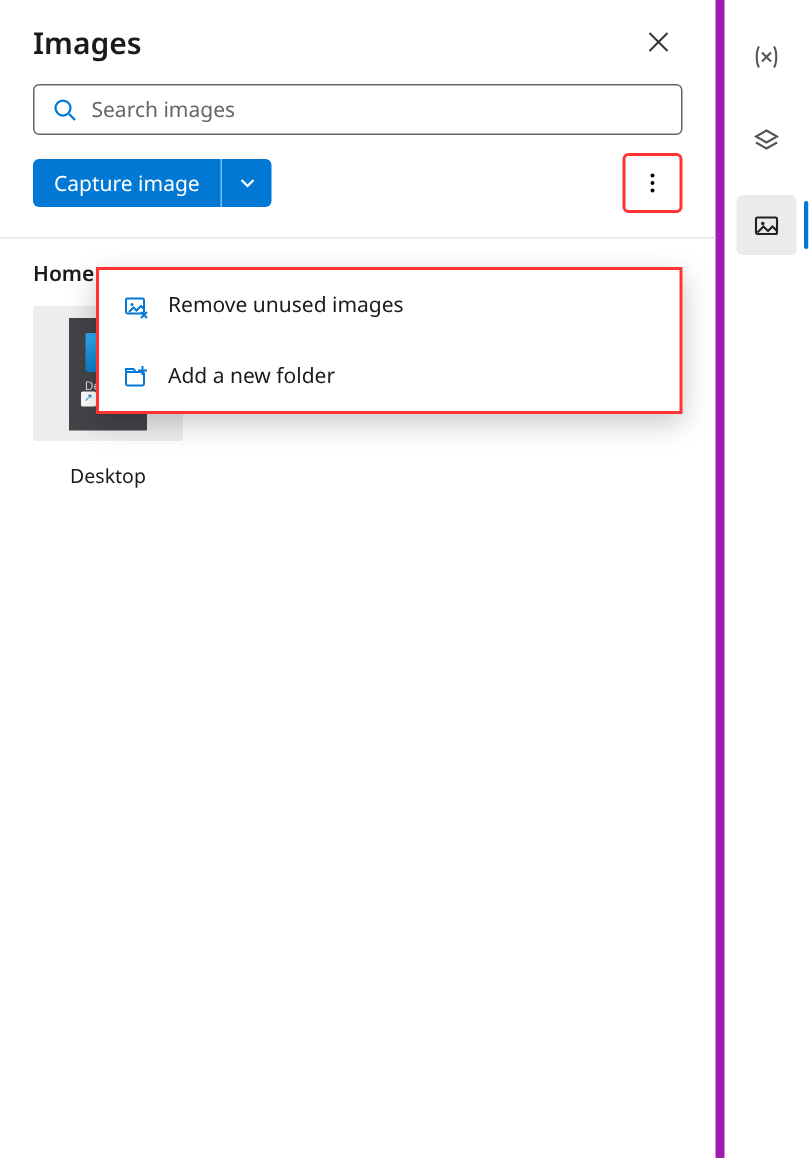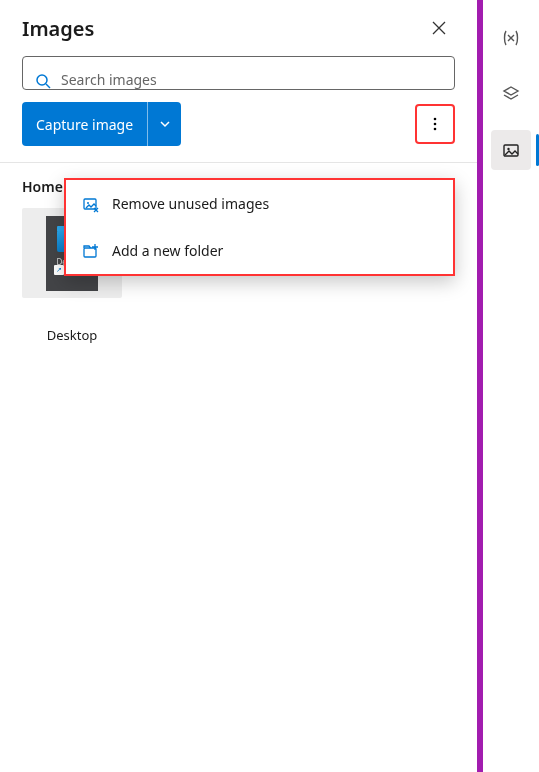--- a/index.html
+++ b/index.html
@@ -7,47 +7,47 @@
     body { display: flex; width: 539px; height: 772px; background: #fff; overflow: hidden; }
 
     .main-panel { flex: 1; display: flex; flex-direction: column; border-right: 6px solid #a21caf; position: relative; }
     .side-rail { width: 56px; display: flex; flex-direction: column; align-items: center; padding-top: 18px; gap: 16px; position: relative; }
 
     .panel-header { display: flex; align-items: center; justify-content: space-between; padding: 12px 22px 8px 22px; }
     .panel-title { font-size: 20px; font-weight: 600; color: #1b1b1b; }
     .close-btn { width: 32px; height: 32px; display: flex; align-items: center; justify-content: center; cursor: pointer; color: #333; }
 
     .search-wrap { padding: 0 22px; margin-top: 4px; }
-    .search-box { display: flex; align-items: flex-end; height: 34px; border: 1px solid #666; border-radius: 4px; padding: 0 12px; gap: 10px; }
+    .search-box { display: flex; align-items: center; height: 34px; border: 1px solid #666; border-radius: 4px; padding: 0 12px; gap: 10px; }
     .search-box svg { flex-shrink: 0; }
     .search-input { flex: 1; border: none; outline: none; font-size: 14px; color: #333; background: transparent; }
     .search-input::placeholder { color: #666; }
 
     .toolbar { display: flex; align-items: center; justify-content: space-between; padding: 12px 22px 10px 22px; }
-    .capture-btn { display: flex; align-items: center; height: 44px; background: #0078d4; color: #fff; border-radius: 4px; overflow: hidden; cursor: pointer; }
+    .capture-btn { display: flex; align-items: center; height: 32px; background: #0078d4; color: #fff; border-radius: 4px; overflow: hidden; cursor: pointer; }
     .capture-main { padding: 0 14px; height: 100%; display: flex; align-items: center; font-size: 14px; }
     .capture-split { width: 34px; height: 100%; display: flex; align-items: center; justify-content: center; border-left: 1px solid rgba(255,255,255,0.5); }
 
     .more-btn { width: 32px; height: 32px; display: flex; align-items: center; justify-content: center; cursor: pointer; border-radius: 4px; }
     .more-highlight { border: 2px solid #f33; border-radius: 4px; padding: 2px; }
 
     .divider-line { height: 1px; background: #e5e5e5; margin: 6px 0 0 0; }
 
     .content-area { flex: 1; padding: 14px 22px; }
     .breadcrumb { font-size: 14px; font-weight: 600; color: #1b1b1b; margin-bottom: 12px; }
 
     .thumbs { display: flex; flex-wrap: wrap; gap: 18px; }
     .thumb-item { display: flex; flex-direction: column; align-items: center; width: 100px; cursor: pointer; }
     .thumb-box { width: 100px; height: 90px; background: #ededed; display: flex; align-items: center; justify-content: center; border-radius: 2px; }
     .thumb-inner { width: 52px; height: 75px; background: #434447; display: flex; flex-direction: column; align-items: center; justify-content: center; position: relative; }
     .folder-illu { width: 30px; height: 22px; background: linear-gradient(#2aa8ee,#0a7dca); border-radius: 2px; position: relative; }
     .folder-illu::before { content: ""; position: absolute; top: -4px; left: 0; width: 14px; height: 5px; background: #2aa8ee; border-radius: 1px 1px 0 0; }
     .shortcut-arrow { position: absolute; bottom: 16px; left: 8px; width: 10px; height: 10px; background: #fff; border-radius: 1px; display: flex; align-items: center; justify-content: center; font-size: 7px; color: #0a7dca; }
     .thumb-caption { font-size: 8px; color: #dcdcdc; margin-top: 6px; text-align: center; line-height: 1.1; white-space: pre-line; }
-    .thumb-label { margin-top: 28px; font-size: 13px; color: #1b1b1b; text-align: center; }
+    .thumb-label { margin-top: 14px; font-size: 13px; color: #1b1b1b; text-align: center; }
 
     .context-menu { position: absolute; top: 178px; left: 64px; right: 22px; background: #fff; border: 2px solid #f33; box-shadow: 0 6px 18px rgba(0,0,0,0.22); z-index: 10; }
     .menu-item { display: flex; align-items: center; gap: 12px; padding: 14px 16px; font-size: 14px; color: #1b1b1b; cursor: pointer; }
     .menu-icon { width: 18px; height: 18px; display: flex; align-items: center; justify-content: center; color: #0078d4; flex-shrink: 0; }
 
     .rail-btn { width: 40px; height: 40px; display: flex; align-items: center; justify-content: center; color: #555; cursor: pointer; border-radius: 4px; position: relative; }
     .rail-btn.active { background: #eceaea; color: #222; }
     .active-stripe { position: absolute; right: -8px; top: 4px; bottom: 4px; width: 3px; background: #0078d4; border-radius: 2px; }
   </style>
 </head>

